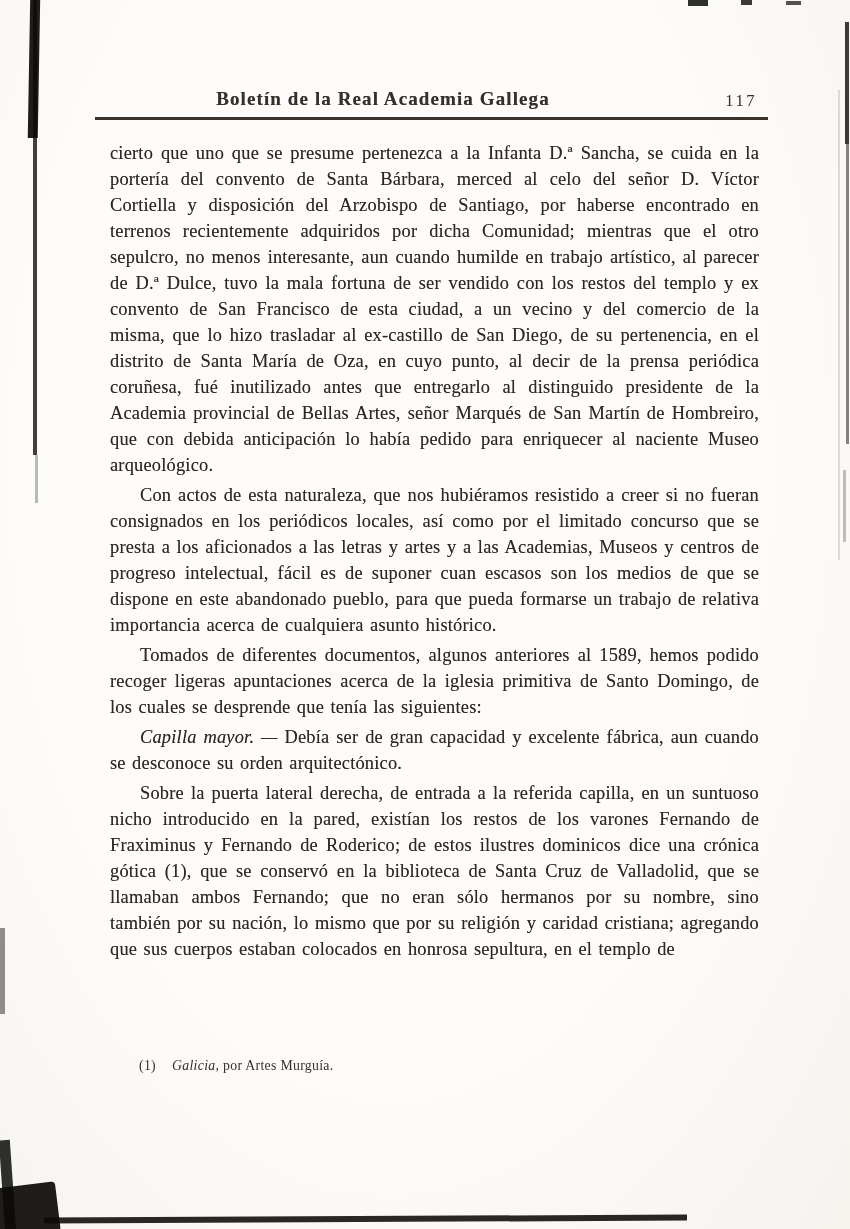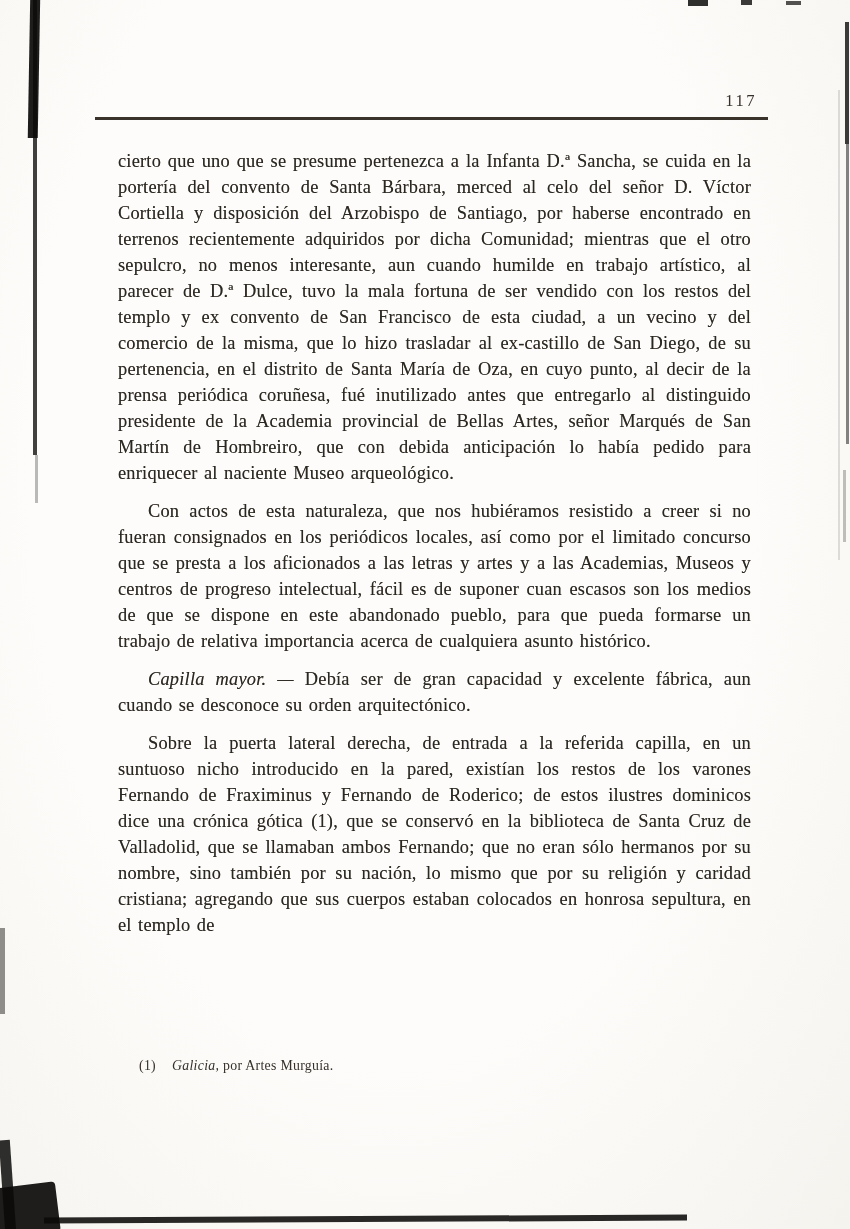--- a/index.html
+++ b/index.html
@@ -62,21 +62,21 @@
     width: 657px;
     font-size: 18.4px;
     line-height: 26px;
     text-align: justify;
     letter-spacing: 0.2px;
     word-spacing: 1.6px;
     color: #2b2721;
     text-shadow: 0 0 0.4px rgba(40,35,28,0.45);
   }
   .para {
-    margin: 12px;
+    margin: 4px;
     text-indent: 30px;
   }
   .para.first {
     text-indent: 0;
   }
   .lead {
   }
 
   
   .footnote {
@@ -129,27 +129,29 @@
   <div class="artifact a-bottom-line"></div>
   <div class="artifact a-top-dash1"></div>
   <div class="artifact a-top-dash2"></div>
   <div class="artifact a-top-dash3"></div>
   <div class="artifact a-right-line"></div>
   <div class="artifact a-right-line2"></div>
   <div class="artifact a-right-faint"></div>
   <div class="artifact a-right-low"></div>
 
   <header class="page-header">
+    <span class="journal-title">Boletín de la Real Academia Gallega</span>
     <span class="page-number">117</span>
   </header>
   <div class="header-rule"></div>
 
   <main class="body-text">
     <p class="para first">cierto que uno que se presume pertenezca a la Infanta D.ª Sancha, se cuida en la portería del convento de Santa Bárbara, merced al celo del señor D. Víctor Cortiella y disposición del Arzobispo de Santiago, por haberse encontrado en terrenos recientemente adquiridos por dicha Comunidad; mientras que el otro sepulcro, no menos interesante, aun cuando humilde en trabajo artístico, al parecer de D.ª Dulce, tuvo la mala fortuna de ser vendido con los restos del templo y ex convento de San Francisco de esta ciudad, a un vecino y del comercio de la misma, que lo hizo trasladar al ex-castillo de San Diego, de su pertenencia, en el distrito de Santa María de Oza, en cuyo punto, al decir de la prensa periódica coruñesa, fué inutilizado antes que entregarlo al distinguido presidente de la Academia provincial de Bellas Artes, señor Marqués de San Martín de Hombreiro, que con debida anticipación lo había pedido para enriquecer al naciente Museo arqueológico.</p>
     <p class="para">Con actos de esta naturaleza, que nos hubiéramos resistido a creer si no fueran consignados en los periódicos locales, así como por el limitado concurso que se presta a los aficionados a las letras y artes y a las Academias, Museos y centros de progreso intelectual, fácil es de suponer cuan escasos son los medios de que se dispone en este abandonado pueblo, para que pueda formarse un trabajo de relativa importancia acerca de cualquiera asunto histórico.</p>
+    <p class="para">Tomados de diferentes documentos, algunos anteriores al 1589, hemos podido recoger ligeras apuntaciones acerca de la iglesia primitiva de Santo Domingo, de los cuales se desprende que tenía las siguientes:</p>
     <p class="para">
       <em class="lead">Capilla mayor. — </em><span>Debía ser de gran capacidad y excelente fábrica, aun cuando se desconoce su orden arquitectónico.</span>
     </p>
     <p class="para">Sobre la puerta lateral derecha, de entrada a la referida capilla, en un suntuoso nicho introducido en la pared, existían los restos de los varones Fernando de Fraximinus y Fernando de Roderico; de estos ilustres dominicos dice una crónica gótica (1), que se conservó en la biblioteca de Santa Cruz de Valladolid, que se llamaban ambos Fernando; que no eran sólo hermanos por su nombre, sino también por su nación, lo mismo que por su religión y caridad cristiana; agregando que sus cuerpos estaban colocados en honrosa sepultura, en el templo de</p>
   </main>
 
   <div class="footnote">
     <span class="fn-marker">(1)</span><span class="fn-text"><em>Galicia,</em><span> por Artes Murguía.</span></span>
   </div>
 

